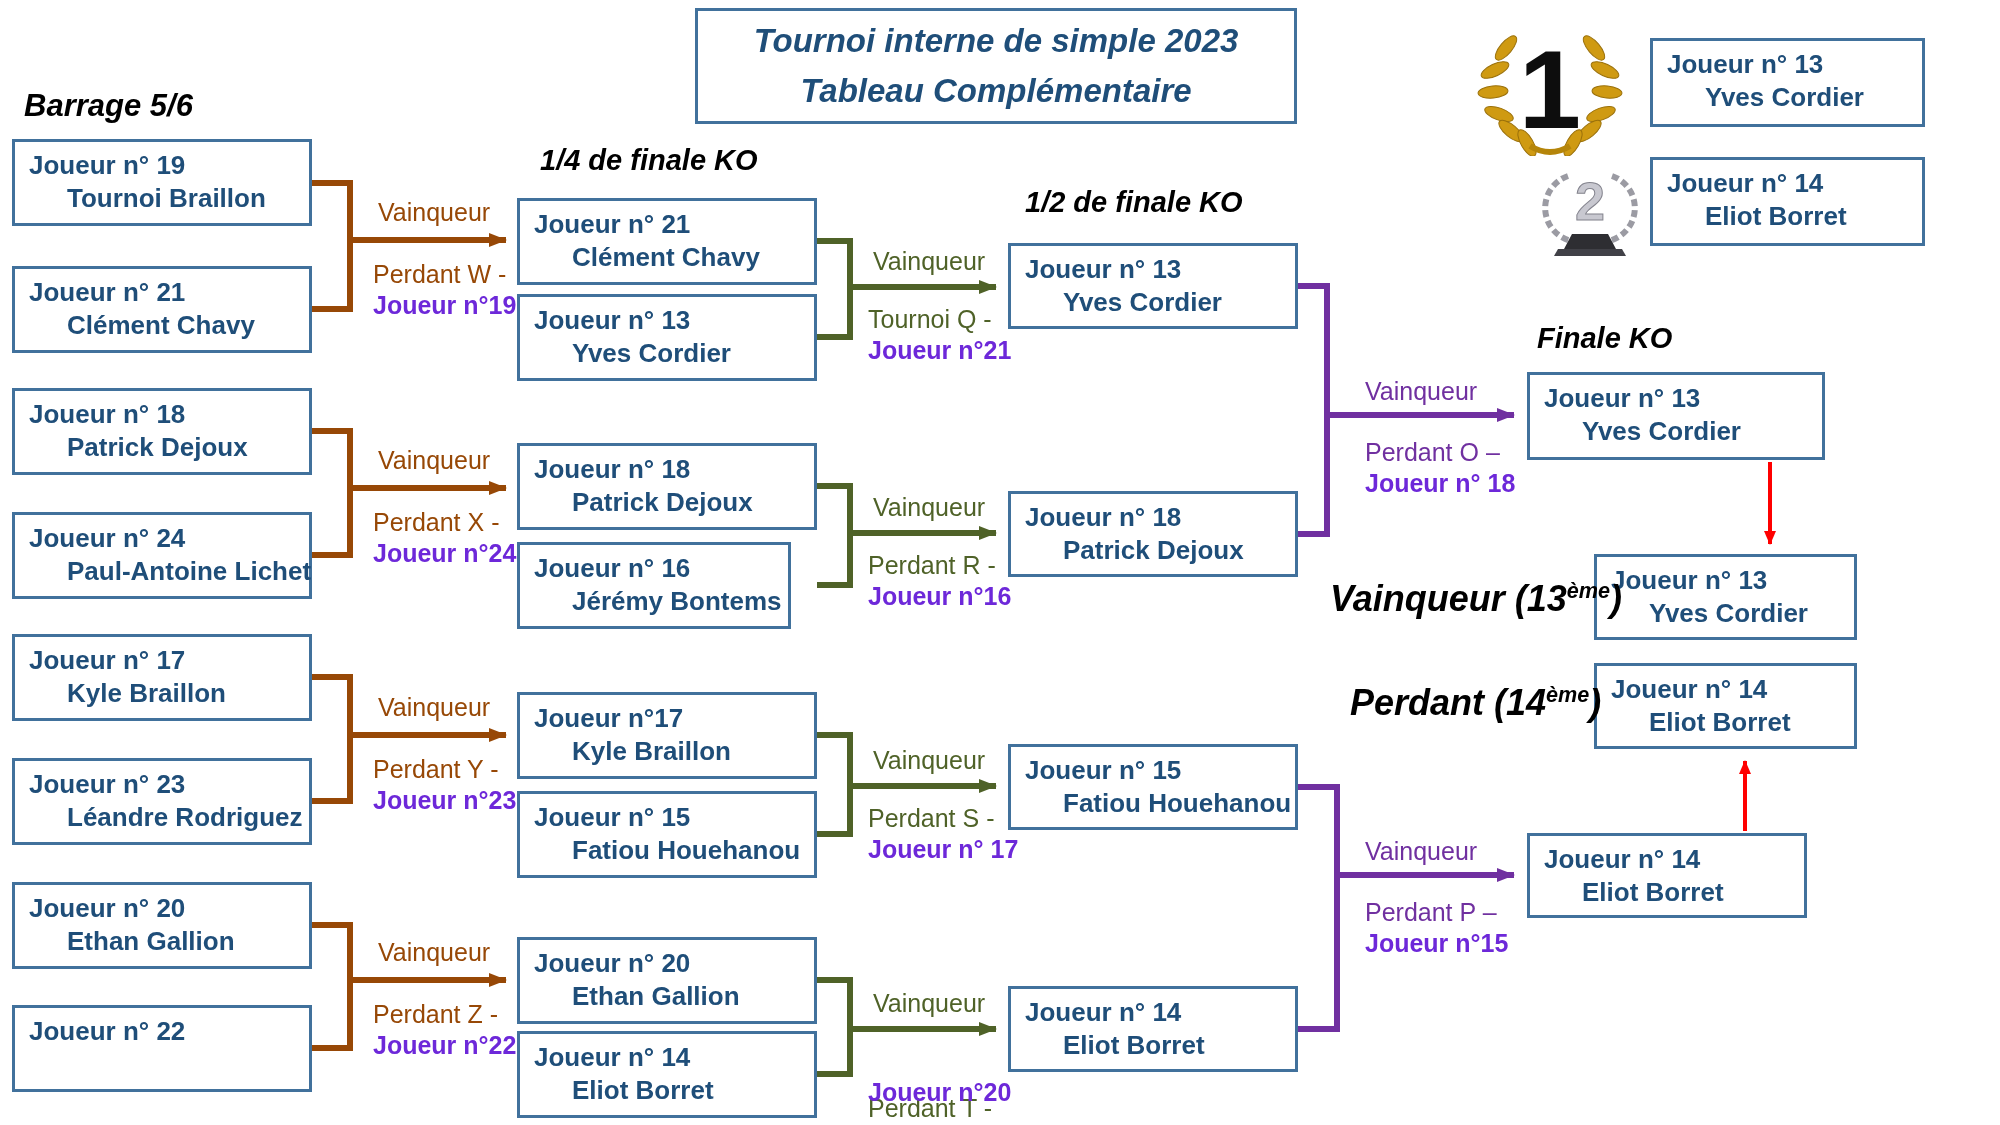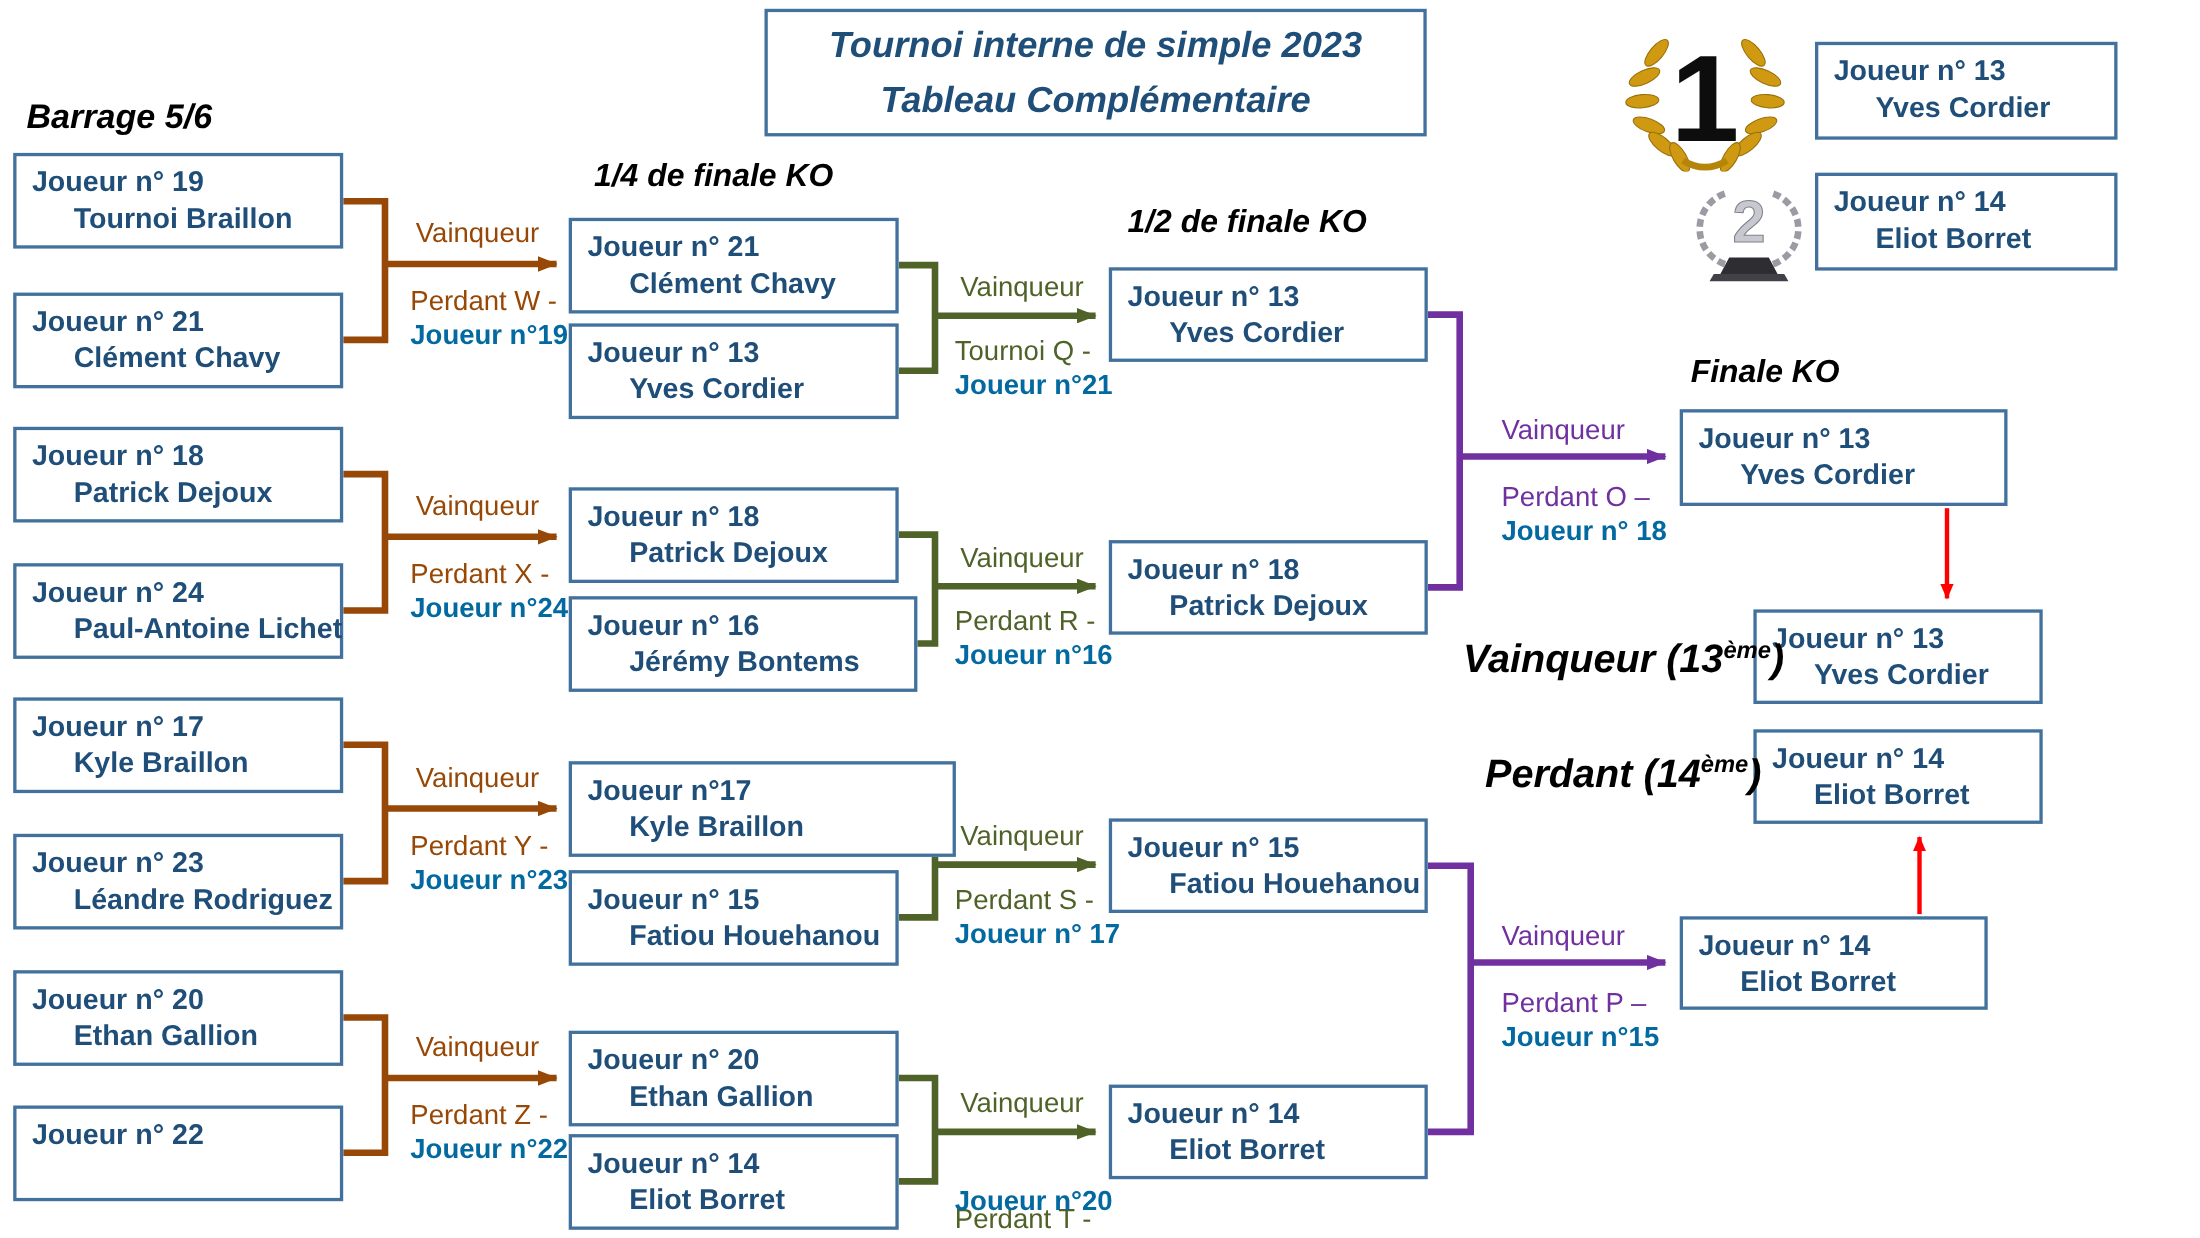--- a/index.html
+++ b/index.html
@@ -12,21 +12,21 @@
   .pbox .l2{padding-left:52px;white-space:nowrap;}
   .titlebox{position:absolute;left:695px;top:8px;width:602px;height:116px;z-index:2;
         border:3px solid #41719C;box-sizing:border-box;display:flex;flex-direction:column;
         align-items:center;justify-content:space-evenly;color:#1F4E79;
         font-style:italic;font-weight:bold;font-size:33px;}
   .sect{position:absolute;z-index:2;color:#000;font-style:italic;font-weight:bold;font-size:29px;white-space:nowrap;}
   .wlbl{position:absolute;z-index:2;font-size:25px;line-height:28px;white-space:nowrap;}
   .c-brown{color:#974806;}
   .c-green{color:#4F6228;}
   .c-purple{color:#7030A0;}
-  .c-blue{color:#0369a1;font-weight:bold;}
+  .c-blue{color:#6d28d9;font-weight:bold;}
   .classlbl{position:absolute;z-index:2;color:#000;font-style:italic;font-weight:bold;font-size:36px;
         text-align:right;white-space:nowrap;}
   .classlbl sup{font-size:60%;}
   .trophy{position:absolute;z-index:2;}
 </style>
 </head>
 <body>
 
 <div id="stage">
 
@@ -124,25 +124,25 @@
       <div class="l2">Clément Chavy</div>
     </div>
   <div class="pbox" style="left:517px;top:294px;width:300px;height:87px;">
       <div class="l1">Joueur n° 13</div>
       <div class="l2">Yves Cordier</div>
     </div>
   <div class="pbox" style="left:517px;top:443px;width:300px;height:87px;">
       <div class="l1">Joueur n° 18</div>
       <div class="l2">Patrick Dejoux</div>
     </div>
-  <div class="pbox" style="left:517px;top:542px;width:317px;height:87px;">
+  <div class="pbox" style="left:517px;top:542px;width:274px;height:87px;">
       <div class="l1">Joueur n° 16</div>
       <div class="l2">Jérémy Bontems</div>
     </div>
-  <div class="pbox" style="left:517px;top:692px;width:352px;height:87px;">
+  <div class="pbox" style="left:517px;top:692px;width:300px;height:87px;">
       <div class="l1">Joueur n°17</div>
       <div class="l2">Kyle Braillon</div>
     </div>
   <div class="pbox" style="left:517px;top:791px;width:300px;height:87px;">
       <div class="l1">Joueur n° 15</div>
       <div class="l2">Fatiou Houehanou</div>
     </div>
   <div class="pbox" style="left:517px;top:937px;width:300px;height:87px;">
       <div class="l1">Joueur n° 20</div>
       <div class="l2">Ethan Gallion</div>

